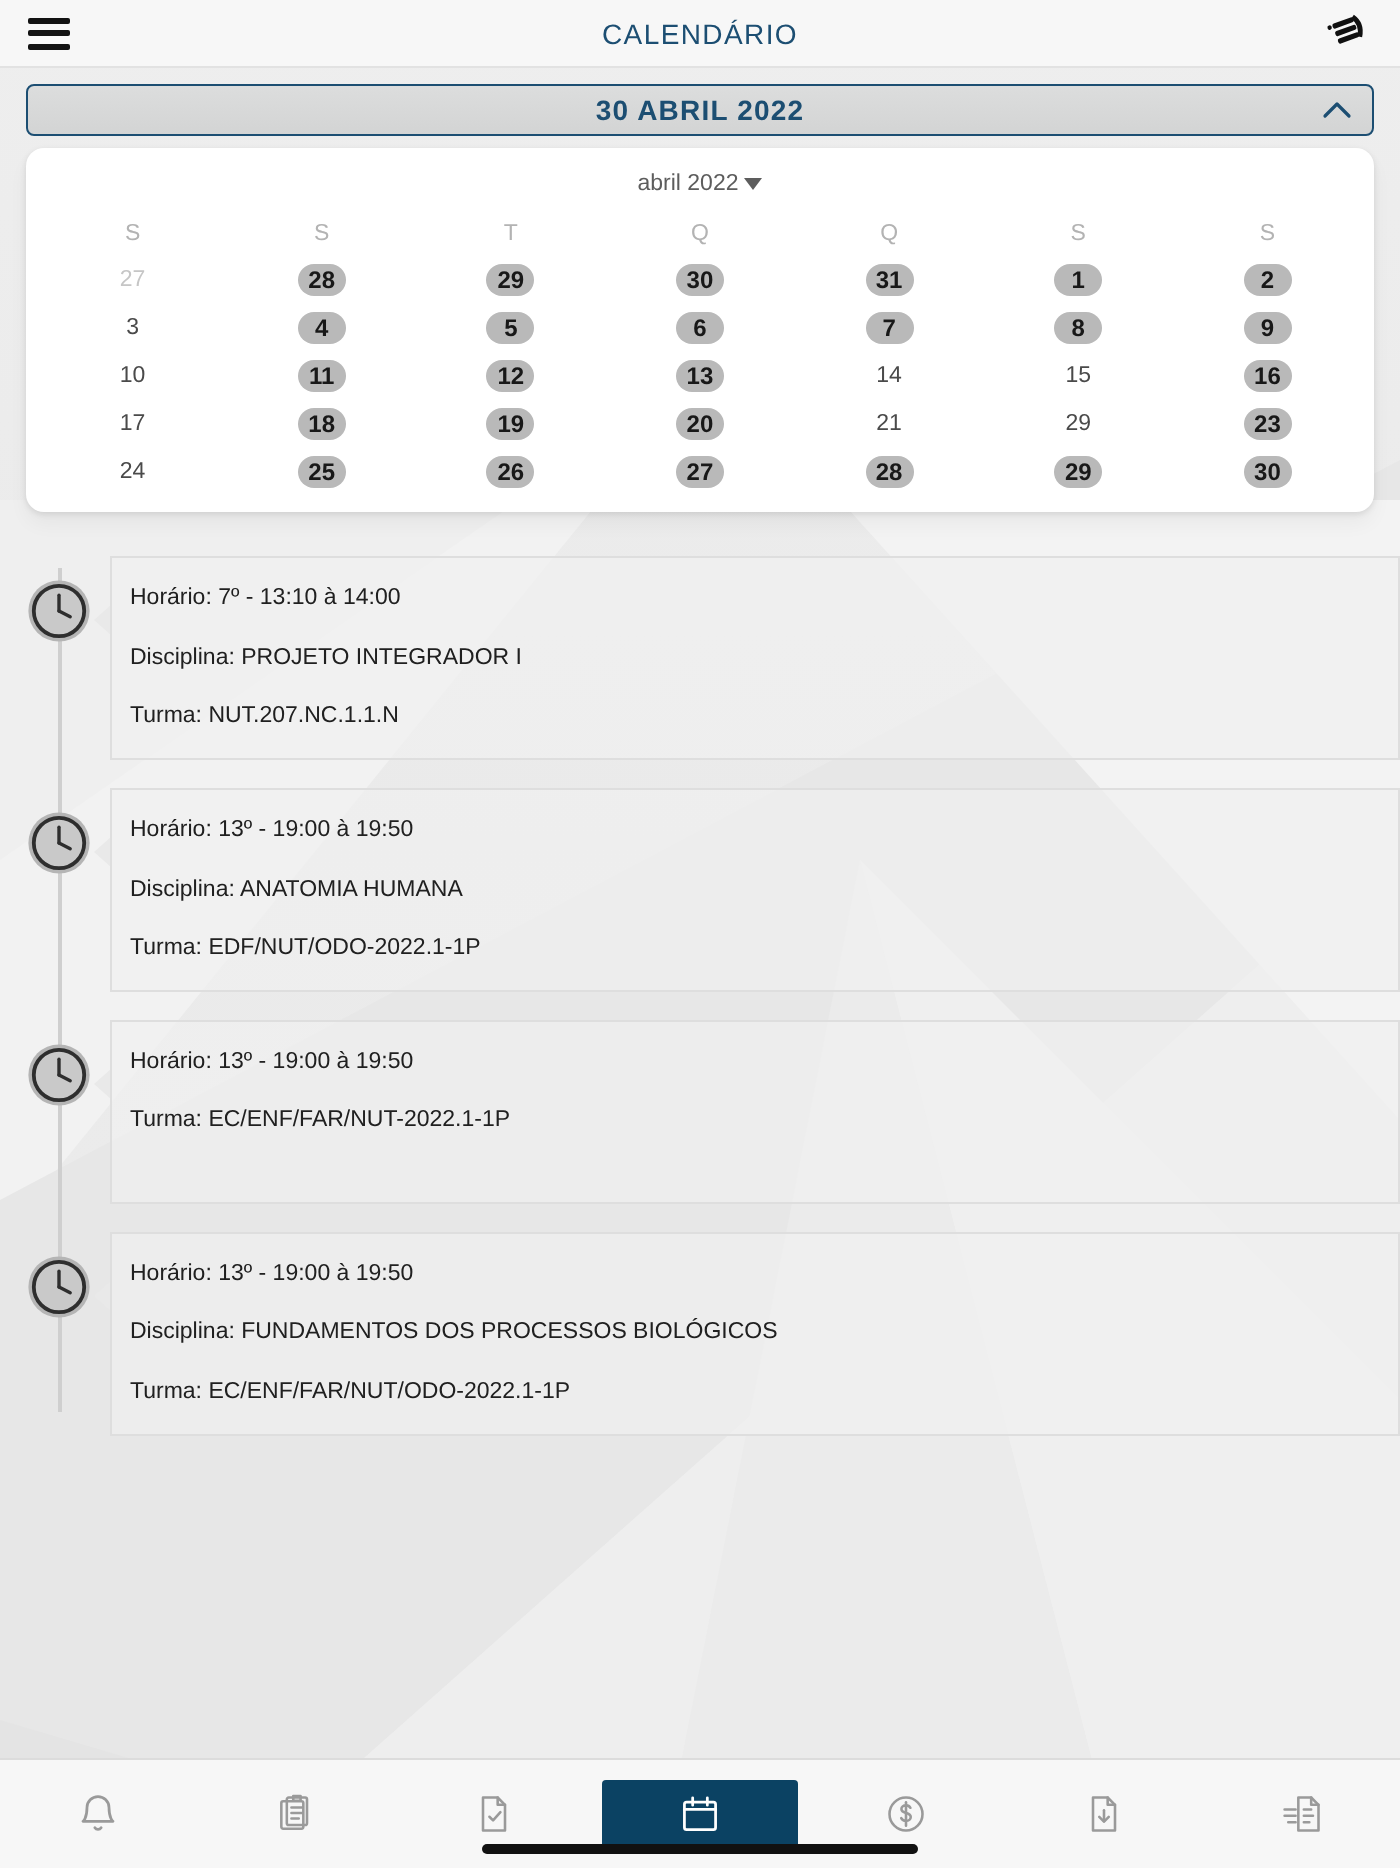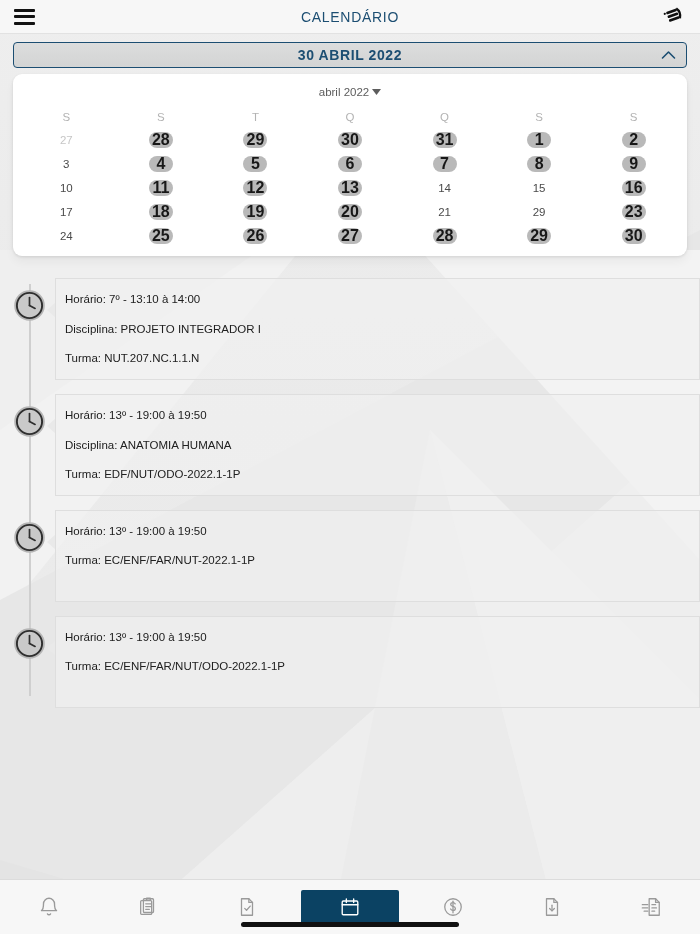--- a/index.html
+++ b/index.html
@@ -154,21 +154,21 @@
     min-width: 24px;
     text-align: center;
     line-height: 16px;
     border-radius: 8px;
   }
   .daynum.muted { color: #c6c6c6; }
   .daynum.marked {
     background: #b9b9b9;
     color: #181818;
     font-weight: bold;
-    font-size: 16px;
+    font-size: 12px;
   }
 
   
   .timeline {
     position: relative;
     margin-top: 22px;
     padding-bottom: 14px;
     z-index: 5;
   }
   .tl-spine {
@@ -467,20 +467,21 @@
         <div class="event-row">
           <div class="clock-ic"><svg width="33" height="33" viewBox="0 0 33 33">
               <circle cx="16.5" cy="16.5" r="15.3" fill="#b5b5b5"></circle>
               <circle cx="16.5" cy="16.5" r="12.6" fill="#c9c9c9" stroke="#2e2e2e" stroke-width="1.9"></circle>
               <line x1="16.5" y1="16.5" x2="16.5" y2="8.6" stroke="#2e2e2e" stroke-width="1.7" stroke-linecap="round"></line>
               <line x1="16.5" y1="16.5" x2="22.1" y2="19.4" stroke="#2e2e2e" stroke-width="1.7" stroke-linecap="round"></line>
             </svg></div>
           <div class="tri"></div>
           <div class="event-card">
             <div class="ev-line">Horário: 13º - 19:00 à 19:50</div>
+            <div class="ev-line">Disciplina: FUNDAMENTOS DOS PROCESSOS BIOLÓGICOS</div>
             <div class="ev-line">Turma: EC/ENF/FAR/NUT/ODO-2022.1-1P</div>
           </div>
         </div>
       </div>
   </div>
 
   <div class="bottomnav">
     <div id="nav-host" style="display:flex;flex:1 1 auto;align-items:flex-start;height:34px;margin-top:10px;">
         <div class="navitem">
           <svg width="22" height="22" viewBox="0 0 24 24" fill="none" stroke="#9a9a9a" stroke-width="1.5" stroke-linecap="round" stroke-linejoin="round">

